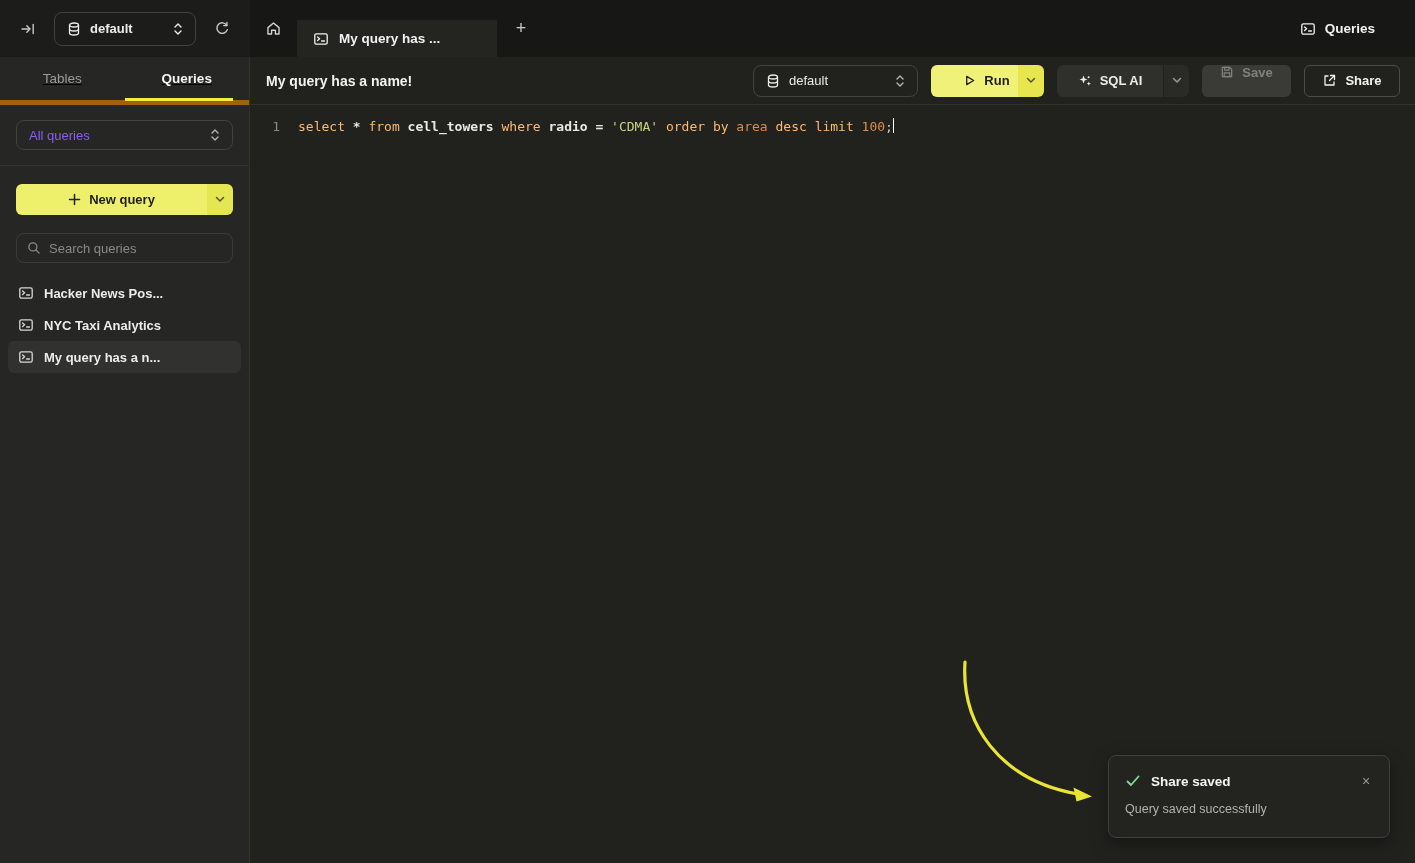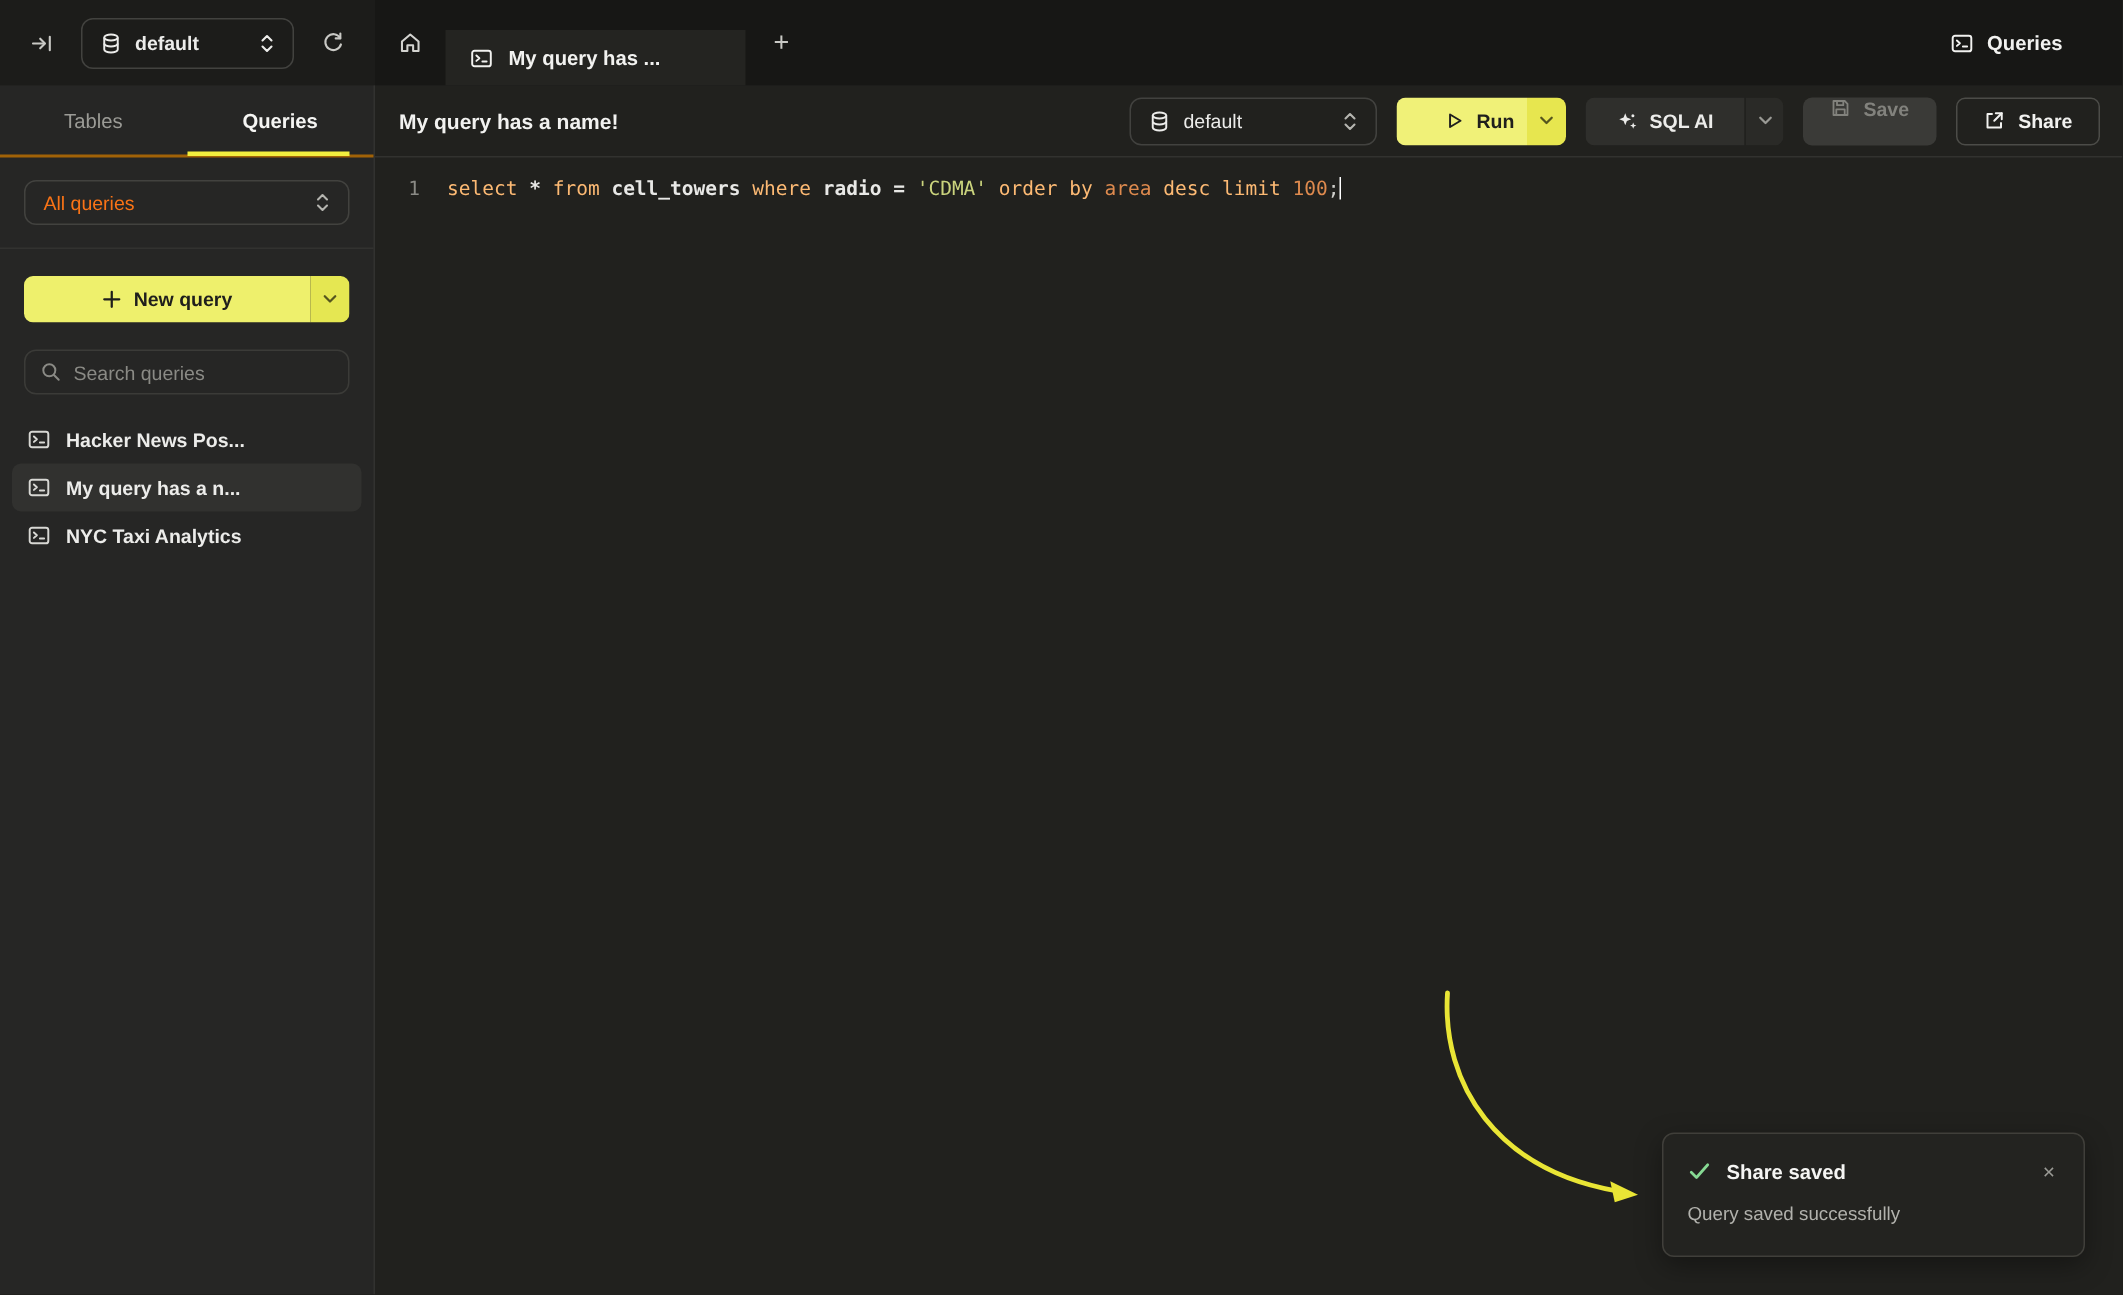--- a/index.html
+++ b/index.html
@@ -19,26 +19,26 @@
   .newtab-btn { width:48px; display:flex; align-items:center; justify-content:center; color:#c9c9c5; font-size:18px; cursor:pointer; }
   .topbar-spacer { flex:1; }
   .queries-indicator { display:flex; align-items:center; gap:9px; color:#f2f2f0; font-size:13.5px; font-weight:600; padding-right:40px; cursor:pointer; }
 
   
   .body { display:flex; height:806px; }
   .sidebar { width:250px; flex:none; background:#262625; border-right:1px solid #323230; display:flex; flex-direction:column; }
   .main { flex:1; background:#21211e; display:flex; flex-direction:column; }
 
   
-  .side-tabs { display:flex; height:48px; border-bottom:2px solid #a16207; flex:none; }
+  .side-tabs { display:flex; height:48px; border-bottom:5px solid #a16207; flex:none;text-decoration:underline; }
   .side-tab { flex:1; display:flex; align-items:center; justify-content:center; font-size:13.5px; color:#9b9b96; cursor:pointer; position:relative; }
   .side-tab.active { color:#f5f5f3; font-weight:700; }
   .side-tab.active::after { content:""; position:absolute; left:0; right:16px; bottom:-1px; height:3px; background:#f2ee3f; }
   .side-section { padding:15px 16px; border-bottom:1px solid #323230; }
-  .all-queries { height:30px; font-weight:400; color:#f97316; }
+  .all-queries { height:30px; font-weight:400; color:#8b5cf6; }
   .side-actions { padding:18px 16px 0; }
   .split-btn { display:flex; height:31px; border-radius:6px; overflow:hidden; cursor:pointer; }
   .split-btn .main-part { flex:1; display:flex; align-items:center; justify-content:center; gap:8px; background:#eef06c; color:#1f1f1c; font-size:13px; font-weight:600; }
   .split-btn .chev-part { width:26px; display:flex; align-items:center; justify-content:center; background:#e5e752; color:#55551e; }
   .search-box { margin:18px 16px 12px; height:30px; border:1px solid #3b3b38; border-radius:8px; display:flex; align-items:center; gap:8px; padding:0 10px; color:#8a8a85; }
   .search-box input { border:none; outline:none; background:transparent; color:#d7d7d3; font-size:13px; width:100%; font-family:"Liberation Sans",sans-serif; }
   .search-box input::placeholder { color:#8a8a85; }
   .query-list { padding:2px 8px; display:flex; flex-direction:column; gap:0; }
   .query-item { display:flex; align-items:center; gap:10px; height:32px; padding:0 10px; border-radius:6px; color:#ececea; font-size:13px; font-weight:600; cursor:pointer; }
   .query-item .qicon { color:#d8d8d4; display:flex; }
@@ -212,39 +212,39 @@
         <div class="query-item">
           <span class="qicon">
             <svg width="16" height="16" viewBox="0 0 16 16" fill="none" stroke="currentColor" stroke-width="1.3" stroke-linecap="round" stroke-linejoin="round">
               <rect x="1.8" y="2.8" width="12.4" height="10.4" rx="1.6"></rect>
                 <path d="M4.6 6 L6.6 7.8 L4.6 9.6"></path>
                 <path d="M8.6 10 H11.4"></path>
             </svg>
           </span>
           <span>Hacker News Pos...</span>
         </div>
+        <div class="query-item">
+          <span class="qicon">
+            <svg width="16" height="16" viewBox="0 0 16 16" fill="none" stroke="currentColor" stroke-width="1.3" stroke-linecap="round" stroke-linejoin="round">
+              <rect x="1.8" y="2.8" width="12.4" height="10.4" rx="1.6"></rect>
+                <path d="M4.6 6 L6.6 7.8 L4.6 9.6"></path>
+                <path d="M8.6 10 H11.4"></path>
+            </svg>
+          </span>
+          <span>NYC Taxi Analytics</span>
+        </div>
         <div class="query-item selected">
           <span class="qicon">
             <svg width="16" height="16" viewBox="0 0 16 16" fill="none" stroke="currentColor" stroke-width="1.3" stroke-linecap="round" stroke-linejoin="round">
               <rect x="1.8" y="2.8" width="12.4" height="10.4" rx="1.6"></rect>
                 <path d="M4.6 6 L6.6 7.8 L4.6 9.6"></path>
                 <path d="M8.6 10 H11.4"></path>
             </svg>
           </span>
           <span>My query has a n...</span>
-        </div>
-        <div class="query-item">
-          <span class="qicon">
-            <svg width="16" height="16" viewBox="0 0 16 16" fill="none" stroke="currentColor" stroke-width="1.3" stroke-linecap="round" stroke-linejoin="round">
-              <rect x="1.8" y="2.8" width="12.4" height="10.4" rx="1.6"></rect>
-                <path d="M4.6 6 L6.6 7.8 L4.6 9.6"></path>
-                <path d="M8.6 10 H11.4"></path>
-            </svg>
-          </span>
-          <span>NYC Taxi Analytics</span>
         </div>
       </div>
     </div>
 
     <div class="main">
       <div class="main-header">
         <div class="doc-title">My query has a name!</div>
 
         <div class="select-ctl hdr-select">
           <span>

